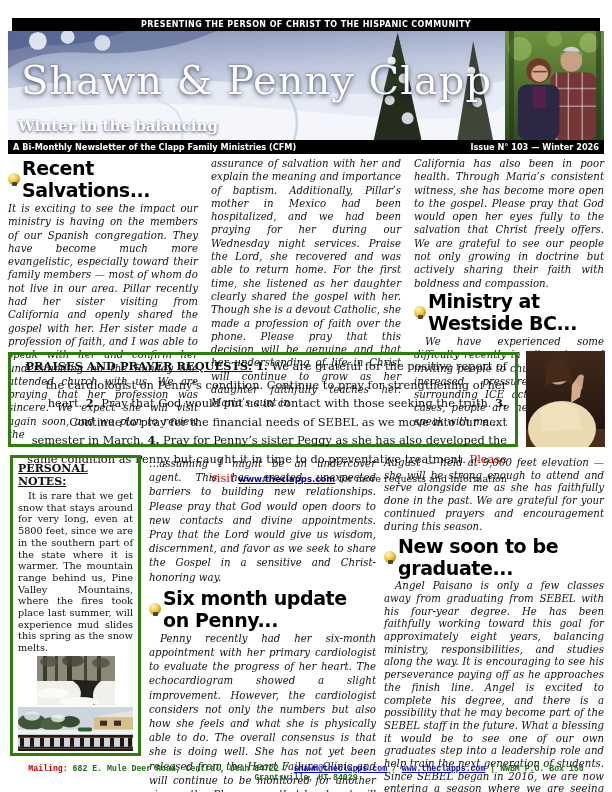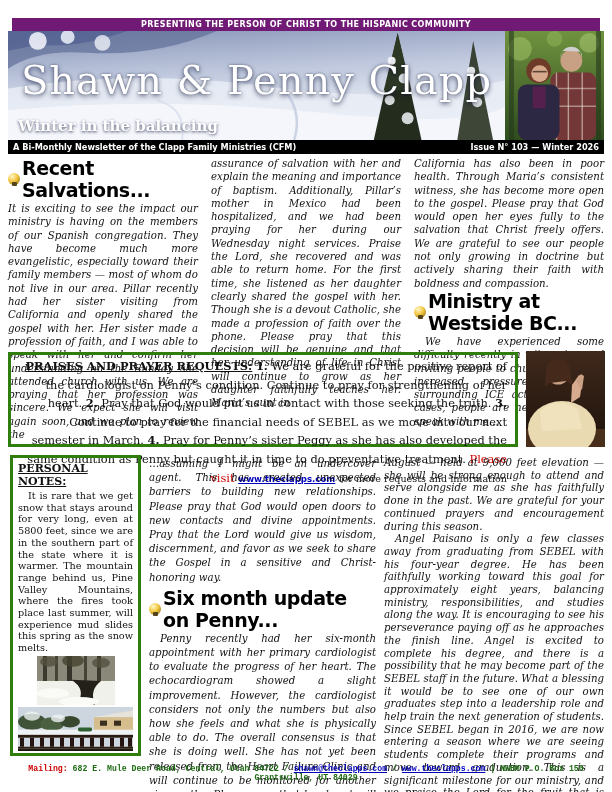--- a/index.html
+++ b/index.html
@@ -5,21 +5,21 @@
   * { margin:0; padding:0; box-sizing:border-box; }
   html,body { background:#888; }
   .page {
     position:relative; width:612px; height:792px; margin:0 auto;
     background:#ffffff; overflow:hidden;
     font-family:"DejaVu Serif", serif; color:#111;
   }
   
   .top-banner {
     position:absolute; left:12px; right:12px; top:18px; height:13px;
-    background:#701a75; color:#fff; text-align:center;
+    background:#000000; color:#fff; text-align:center;
     font-family:"DejaVu Sans", sans-serif; font-weight:bold;
     font-size:8px; line-height:13px; letter-spacing:.4px;
   }
   
   .masthead { position:absolute; left:8px; right:8px; top:31px; height:109px; }
   .masthead svg.bg { position:absolute; left:0; top:0; width:497px; height:109px; }
   .couple { position:absolute; right:0; top:0; width:99px; height:109px; }
   .masthead-title {
     position:absolute; left:0; top:26px; width:497px; text-align:center;
     font-family:"DejaVu Serif", serif; font-size:40px; color:#fff;
@@ -277,20 +277,24 @@
     <p class="bt">…assuming I might be an undercover agent. This has created unexpected barriers to building new relationships. Please pray that God would open doors to new contacts and divine appointments. Pray that the Lord would give us wisdom, discernment, and favor as we seek to share the Gospel in a sensitive and Christ-honoring way.</p>
     <div class="h-article h-mid">
       <span class="bulb"></span>
       <span>Six month update on Penny...</span>
     </div>
     <p class="bt ind">Penny recently had her six-month appointment with her primary cardiologist to evaluate the progress of her heart. The echocardiogram showed a slight improvement. However, the cardiologist considers not only the numbers but also how she feels and what she is physically able to do. The overall consensus is that she is doing well. She has not yet been released from the Heart Failure Clinic and will continue to be monitored for another six months. Please pray that her heart will continue to grow stronger and that her ejection fraction will improve from 35% to between 45% and 50% over the next six months. We are intentionally setting aside time each week for activities that help strengthen her heart muscle. We have been walking, hiking, and biking to encourage healthy growth and endurance. It is our prayer that by the time our Spanish Family Camp arrives in</p>
   </div>
 
   <div class="col-right">
     <p class="bt">August — held at 9,000 feet elevation — she will be strong enough to attend and serve alongside me as she has faithfully done in the past. We are grateful for your continued prayers and encouragement during this season.</p>
+    <div class="h-article h-mid">
+      <span class="bulb"></span>
+      <span>New soon to be graduate...</span>
+    </div>
     <p class="bt ind">Angel Paisano is only a few classes away from graduating from SEBEL with his four-year degree. He has been faithfully working toward this goal for approximately eight years, balancing ministry, responsibilities, and studies along the way. It is encouraging to see his perseverance paying off as he approaches the finish line. Angel is excited to complete his degree, and there is a possibility that he may become part of the SEBEL staff in the future. What a blessing it would be to see one of our own graduates step into a leadership role and help train the next generation of students. Since SEBEL began in 2016, we are now entering a season where we are seeing students complete their programs and move toward graduation. This is a significant milestone for our ministry, and we praise the Lord for the fruit that is beginning to mature after years of faithful labor. Please pray for SEBEL as we continue equipping servants who are grounded in the Word.</p>
   </div>
 
   <div class="footer">
     <span class="f-red">Mailing:</span>
     <span class="f-green">682 E. Mule Deer Road, Central, Utah 84722</span>
     <span class="f-green">/</span>
     <span class="f-link">shawn@theclapps.com</span>
     <span class="f-green">/</span>
     <span class="f-link">www.theclapps.com</span>

